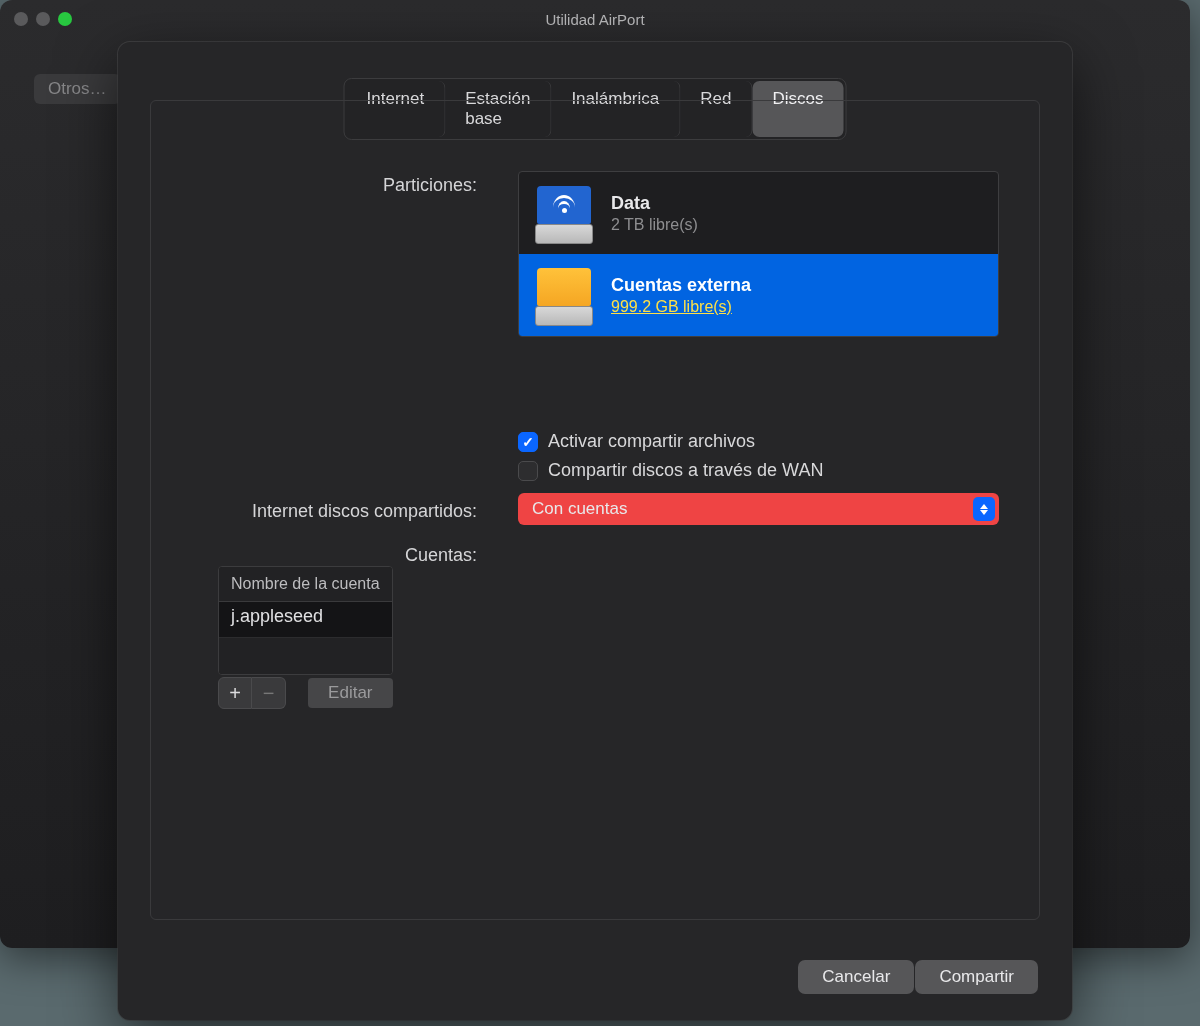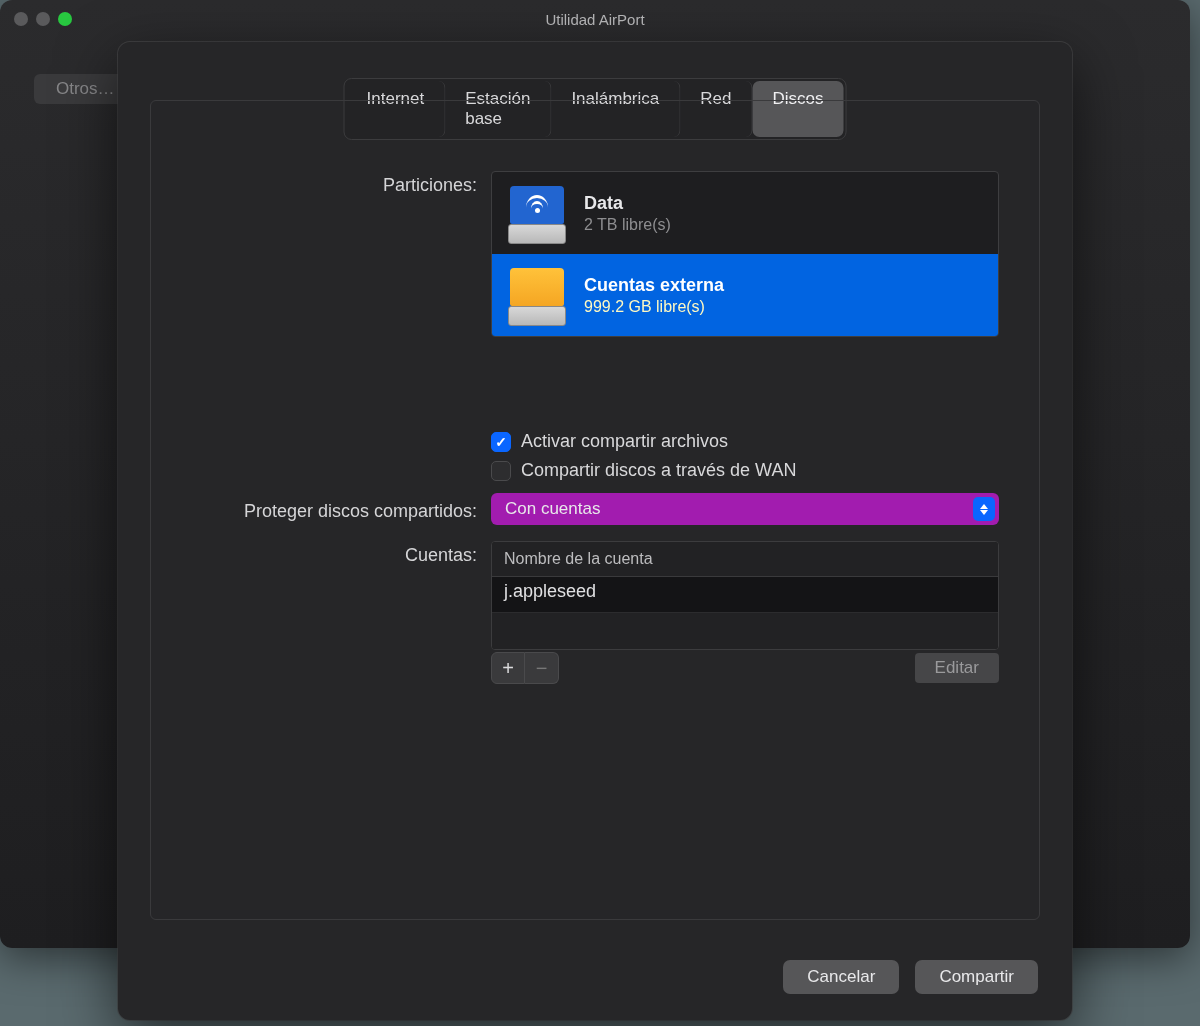--- a/index.html
+++ b/index.html
@@ -44,21 +44,21 @@
     font-weight: 500;
     pointer-events: none;
   }
   .otros-btn {
     position: absolute;
     top: 74px;
     left: 34px;
     background: #3a3a3c;
     color: #868688;
     font-size: 17px;
-    padding: 5px 22px;
+    padding: 5px 14px;
     border-radius: 6px;
     border: none;
   }
   .sheet {
     position: absolute;
     top: 42px;
     left: 118px;
     width: 954px;
     height: 978px;
     background: #262628;
@@ -105,21 +105,21 @@
     margin-bottom: 16px;
   }
   .row-label {
     width: 300px;
     text-align: right;
     padding-right: 14px;
     font-size: 18px;
     color: #d5d5d7;
     padding-top: 4px;
   }
-  .row-content { flex: 1; }
+  .row-content { flex: 1; margin-left: 27px; }
   .partition-list {
     border: 1px solid #3e3e40;
     border-radius: 4px;
     overflow: hidden;
     background: #1e1e20;
   }
   .partition-item {
     display: flex;
     align-items: center;
     padding: 10px 14px;
@@ -155,42 +155,42 @@
   .wifi-arcs::before, .wifi-arcs::after {
     content:""; position:absolute; border: 2.5px solid #fff; border-bottom: none; border-left: none; border-right: none; border-radius: 50%;
   }
   .wifi-arcs::before { width: 22px; height: 22px; left: 1px; top: 2px; border-width: 3px 0 0 0;}
   .wifi-arcs::after { width: 12px; height: 12px; left: 6px; top: 8px; border-width: 3px 0 0 0;}
   .wifi-dot { position:absolute; width:5px; height:5px; background:#fff; border-radius:50%; left:9.5px; top:15px;}
   .partition-info { display: flex; flex-direction: column; gap: 2px; }
   .partition-name { font-size: 18px; font-weight: 600; color: #e8e8ea; }
   .partition-item.selected .partition-name { color: #fff; }
   .partition-size { font-size: 16px; color: #8e8e90; }
-  .partition-item.selected .partition-size { color: #fef9c3; }
+  .partition-item.selected .partition-size { color: #fde047; text-decoration: underline; }
   .checkbox-row {
     display: flex;
     align-items: center;
     gap: 10px;
     padding: 4px 0;
     cursor: pointer;
   }
   .checkbox {
     width: 20px; height: 20px;
     border-radius: 5px;
     border: 1px solid #4a4a4c;
     background: #2d2d2f;
     display: flex; align-items: center; justify-content: center;
     flex-shrink: 0;
   }
   .checkbox.checked { background: #0a66ff; border-color: #0a66ff; }
   .checkmark { color: #fff; font-size: 14px; font-weight: bold; }
   .checkbox-label { font-size: 18px; color: #d8d8da; }
   .select-box {
     width: 100%;
-    background: #a21caf;
+    background: #ef4444;
     border-radius: 6px;
     height: 32px;
     display: flex;
     align-items: center;
     justify-content: space-between;
     padding: 0 4px 0 14px;
     font-size: 17px;
     color: #e8e8ea;
     cursor: pointer;
   }
@@ -253,21 +253,21 @@
     font-size: 17px;
     padding: 5px 20px;
     border-radius: 4px;
     border: none;
   }
   .footer-buttons {
     position: absolute;
     bottom: 26px;
     right: 34px;
     display: flex;
-    gap: 16px;
+    gap: 1px;
   }
   .btn {
     background: #565658;
     color: #e8e8ea;
     font-size: 17px;
     padding: 7px 24px;
     border-radius: 7px;
     border: none;
     cursor: pointer;
   }
@@ -344,33 +344,33 @@
           <span class="checkbox-label">Activar compartir archivos</span>
         </div>
         <div class="checkbox-row">
           <div class="checkbox"></div>
           <span class="checkbox-label">Compartir discos a través de WAN</span>
         </div>
       </div>
     </div>
 
     <div class="row" style="align-items:center; margin-top:8px;">
-      <div class="row-label">Proteger discos compartidos:</div>
+      <div class="row-label">Internet discos compartidos:</div>
       <div class="row-content">
         <div class="select-box">
           <span>Con cuentas</span>
           <div class="select-arrows">
             <div class="arr up"></div>
               <div class="arr down"></div>
           </div>
         </div>
       </div>
     </div>
 
-    <div class="row" style="margin-top:14px;">
+    <div class="row" style="margin-top:14px;flex-direction:column;">
       <div class="row-label">Cuentas:</div>
       <div class="row-content">
         <div class="accounts-table">
           <div class="accounts-header">Nombre de la cuenta</div>
           <div class="accounts-row">j.appleseed</div>
           <div class="accounts-empty"></div>
         </div>
         <div class="table-controls">
           <div class="sq-btn">+</div>
           <div class="sq-btn">−</div>

